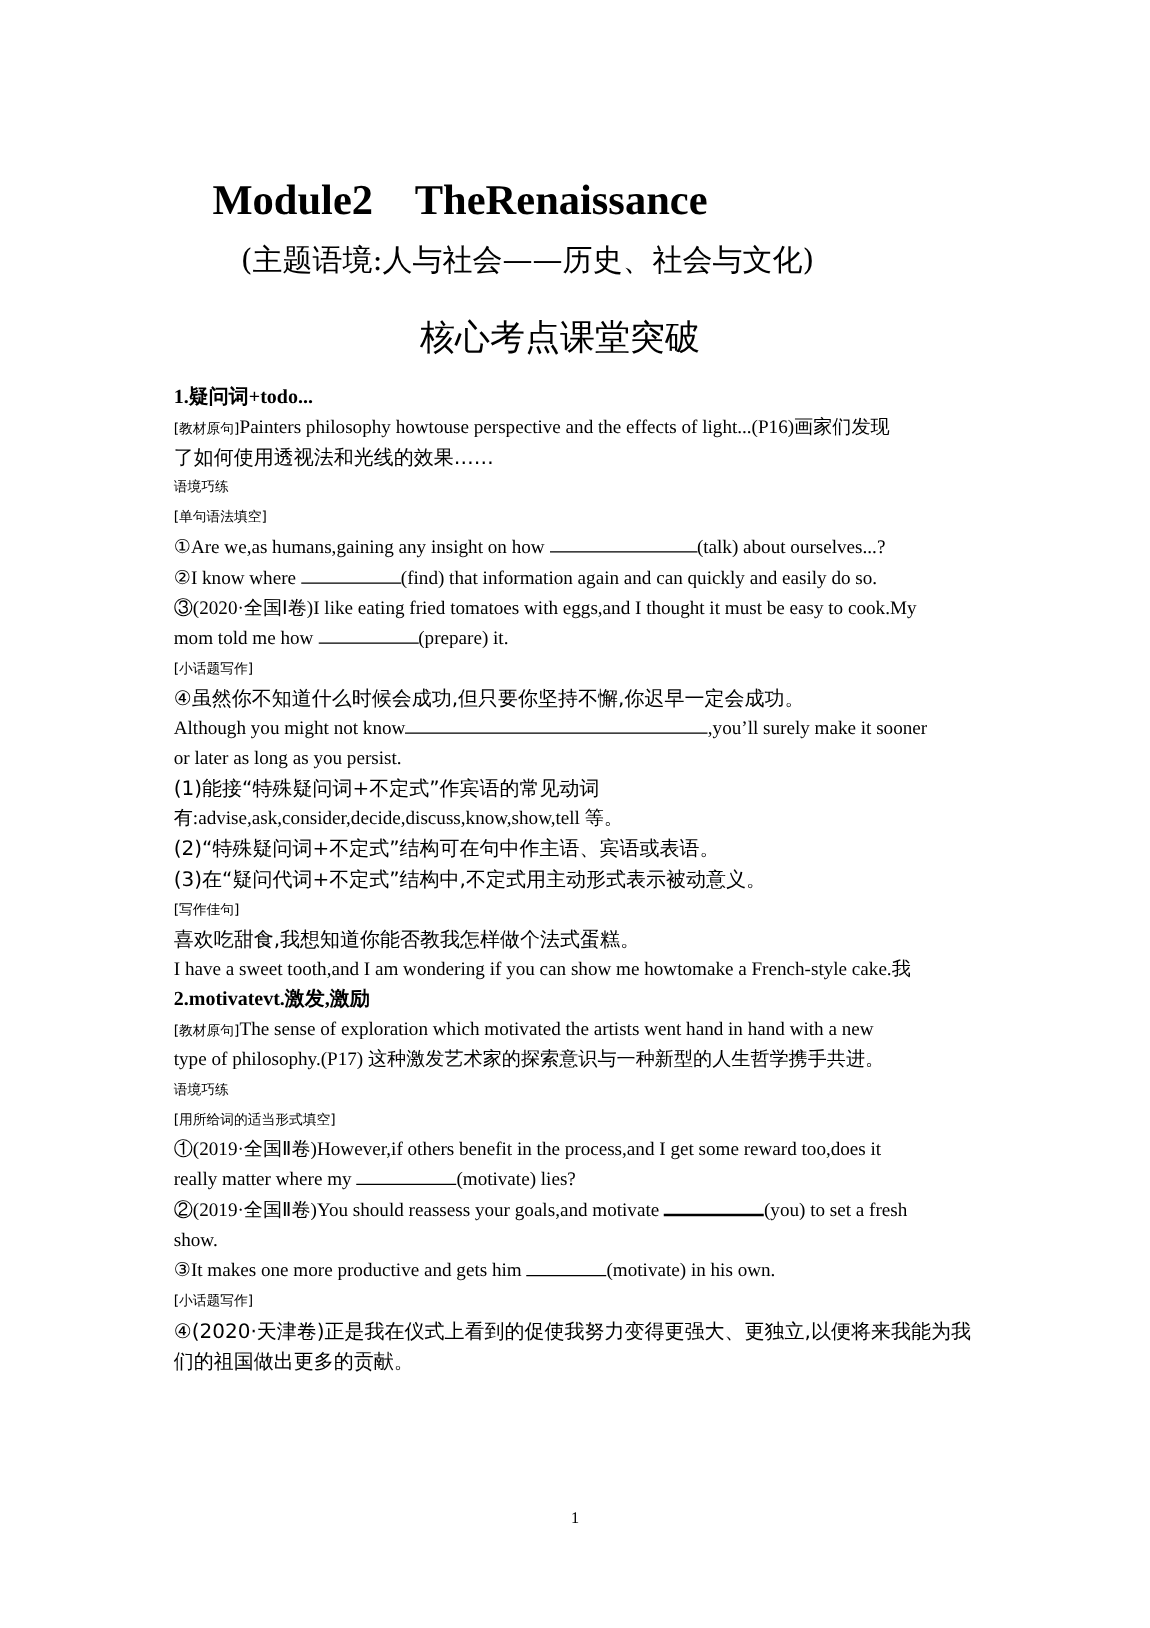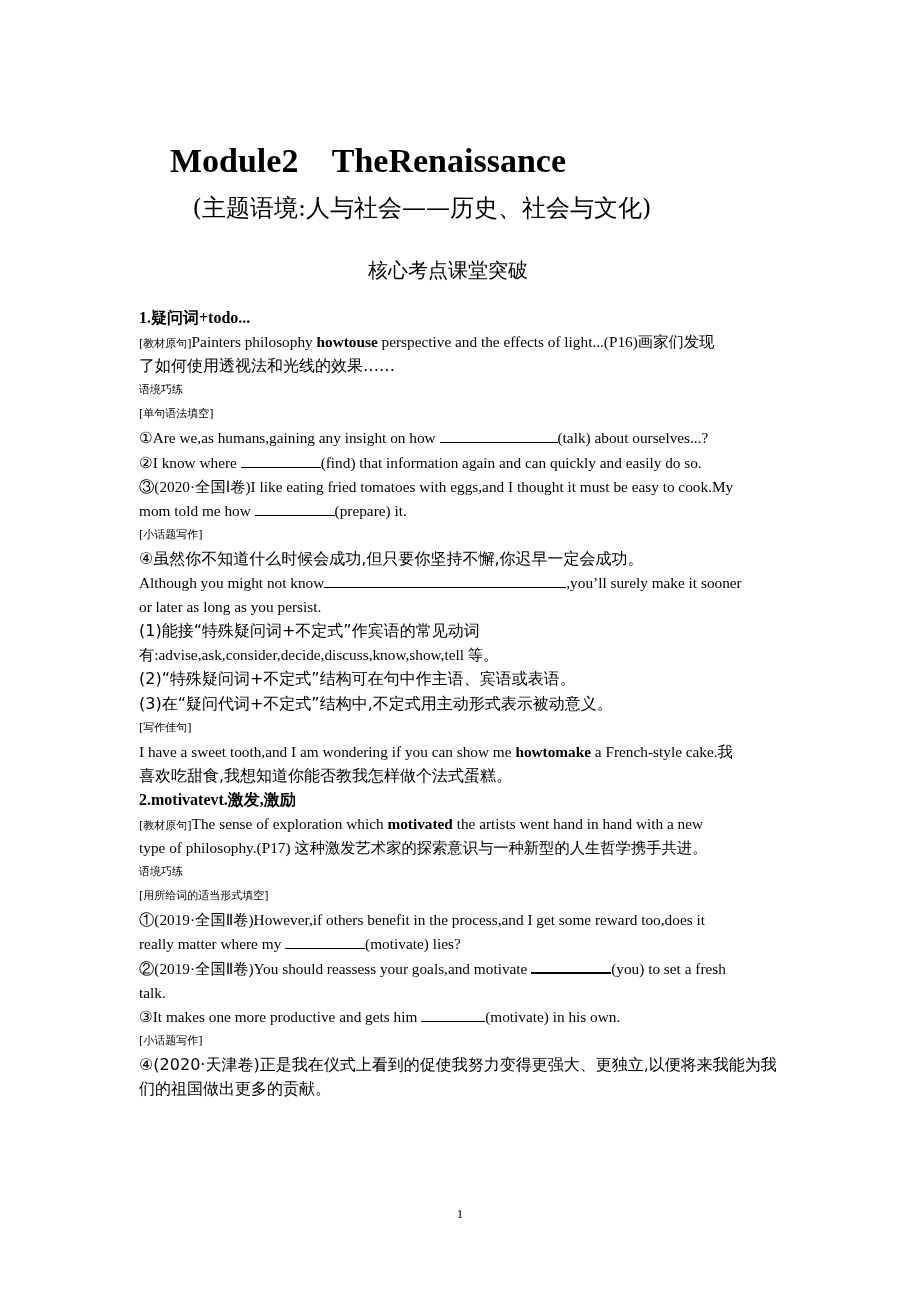--- a/index.html
+++ b/index.html
@@ -9,28 +9,28 @@
     position: absolute; left: 0; width: 736px; top: 140px; text-align: center;
     font-family: "Liberation Serif", serif; font-weight: bold; font-size: 34px; line-height: 42px;
     white-space: pre;
   }
   .subtitle {
     position: absolute; left: 0; width: 844px; top: 190px; text-align: center;
     font-family: "DejaVu Serif", "Liberation Serif", serif; font-size: 24px; line-height: 36px;
   }
   .heading {
     position: absolute; left: 0; width: 896px; top: 252px; text-align: center;
-    font-family: "DejaVu Sans", sans-serif; font-size: 20px; line-height: 36px;
+    font-family: "DejaVu Sans", sans-serif; font-size: 28px; line-height: 36px;
   }
   .body {
     position: absolute; left: 139px; top: 306px; width: 650px;
     font-family: "Liberation Serif", serif; font-size: 15.3px; line-height: 24.1px;
   }
   .line { white-space: nowrap; height: 24.1px; }
-  .b { font-weight: bold; }
+  .b { font-weight: normal; }
   .sec { font-weight: bold; font-size: 16px; }
   .lbl { font-family: "DejaVu Sans", sans-serif; font-size: 11px; }
   .cn { font-family: "DejaVu Sans", sans-serif; font-size: 16px; }
   .blank { display: inline-block; border-bottom: 1px solid #000; height: 14px; vertical-align: baseline; }
   .pageno {
     position: absolute; left: 0; width: 920px; top: 1206px; text-align: center;
     font-family: "Liberation Serif", serif; font-size: 13px;
   }
 </style>
 </head>
@@ -64,40 +64,40 @@
     <div class="line cn">④虽然你不知道什么时候会成功,但只要你坚持不懈,你迟早一定会成功。</div>
     <div class="line">
       <span>Although you might not know</span><span class="blank" style="width:242px"></span><span>,you’ll surely make it sooner</span>
     </div>
     <div class="line">or later as long as you persist.</div>
     <div class="line cn">(1)能接“特殊疑问词+不定式”作宾语的常见动词</div>
     <div class="line">有:advise,ask,consider,decide,discuss,know,show,tell 等。</div>
     <div class="line cn">(2)“特殊疑问词+不定式”结构可在句中作主语、宾语或表语。</div>
     <div class="line cn">(3)在“疑问代词+不定式”结构中,不定式用主动形式表示被动意义。</div>
     <div class="line lbl">[写作佳句]</div>
+    <div class="line cn">喜欢吃甜食,我想知道你能否教我怎样做个法式蛋糕。</div>
     <div class="line">
       <span>I have a sweet tooth,and I am wondering if you can show me </span><span class="b">howtomake</span><span> a French-style cake.我</span>
     </div>
-    <div class="line cn">喜欢吃甜食,我想知道你能否教我怎样做个法式蛋糕。</div>
 
     <div class="line sec">2.motivatevt.激发,激励</div>
     <div class="line">
       <span class="lbl">[教材原句]</span><span>The sense of exploration which </span><span class="b">motivated</span><span> the artists went hand in hand with a new</span>
     </div>
     <div class="line">type of philosophy.(P17)  这种激发艺术家的探索意识与一种新型的人生哲学携手共进。</div>
     <div class="line lbl">语境巧练</div>
     <div class="line lbl">[用所给词的适当形式填空]</div>
     <div class="line">①(2019·全国Ⅱ卷)However,if others benefit in the process,and I get some reward too,does it</div>
     <div class="line">
       <span>really matter where my </span><span class="blank" style="width:80px"></span><span>(motivate) lies?</span>
     </div>
     <div class="line">
       <span>②(2019·全国Ⅱ卷)You should reassess your goals,and motivate </span><span class="blank" style="width:80px;border-bottom-width:2px"></span><span>(you) to set a fresh</span>
     </div>
-    <div class="line">talk.</div>
+    <div class="line">show.</div>
     <div class="line">
       <span>③It makes one more productive and gets him </span><span class="blank" style="width:64px"></span><span>(motivate) in his own.</span>
     </div>
     <div class="line lbl">[小话题写作]</div>
     <div class="line cn">④(2020·天津卷)正是我在仪式上看到的促使我努力变得更强大、更独立,以便将来我能为我</div>
     <div class="line cn">们的祖国做出更多的贡献。</div>
   </div>
 
   <div class="pageno">1</div>
 </div>

